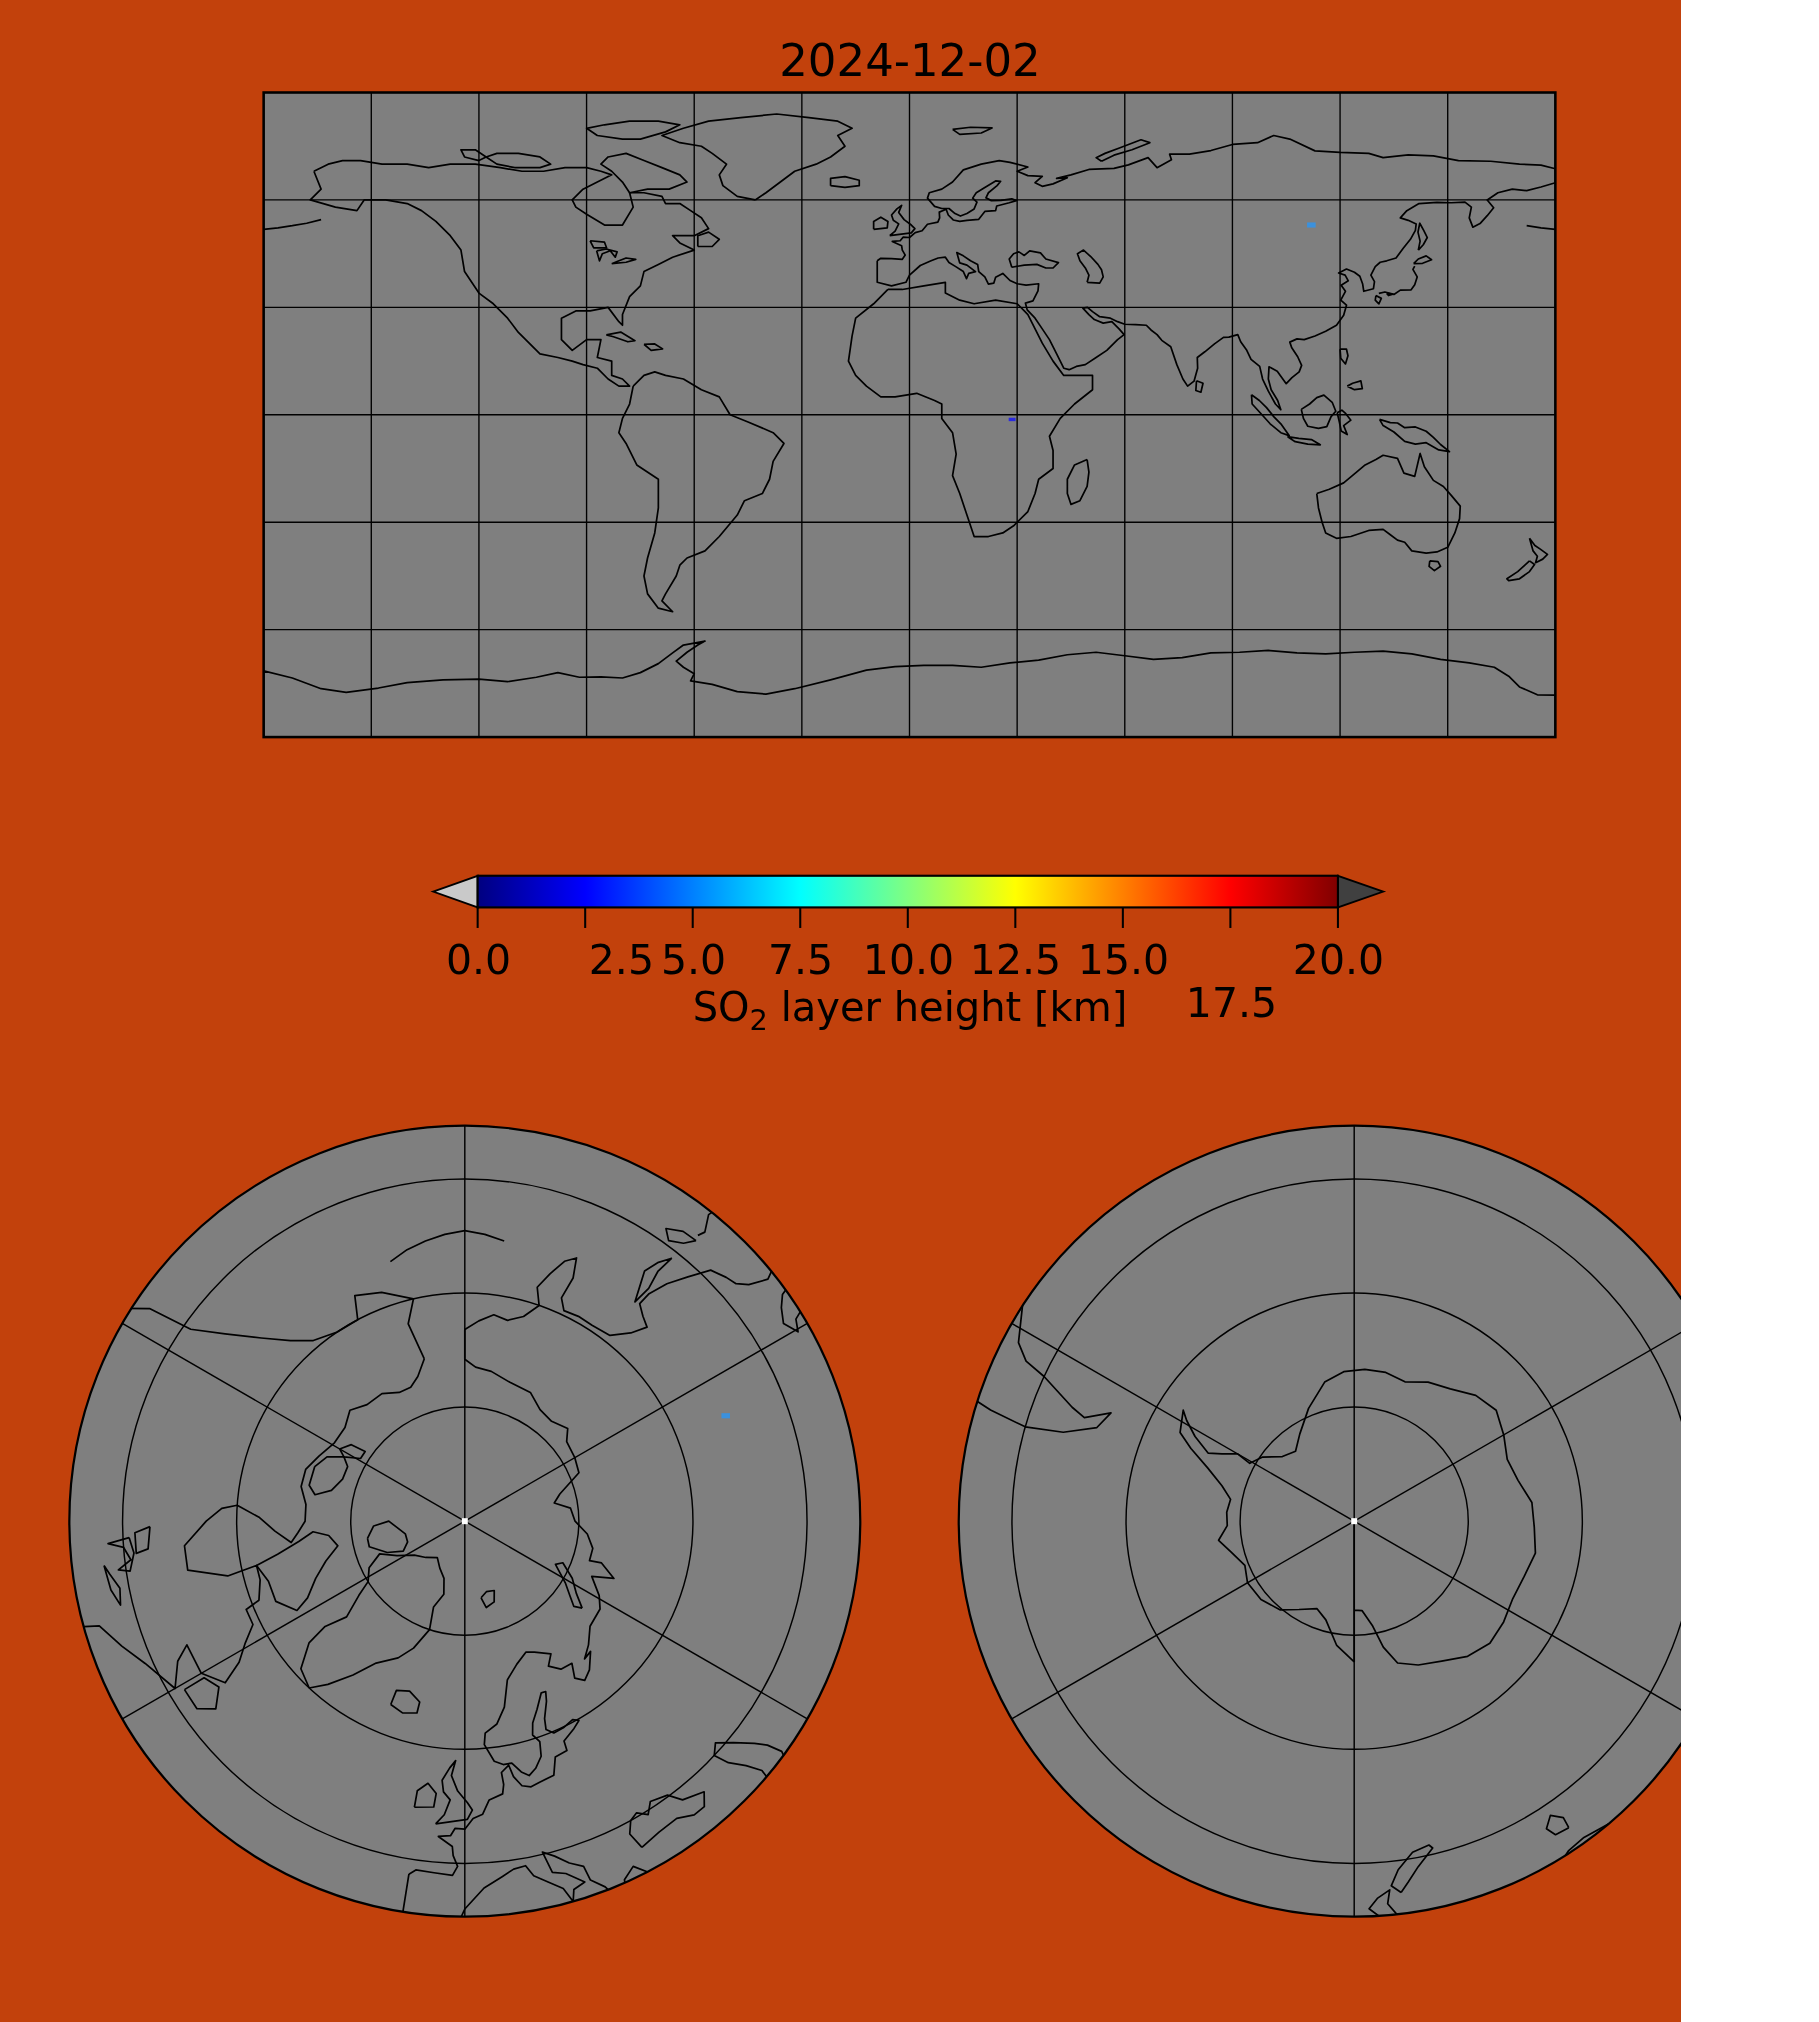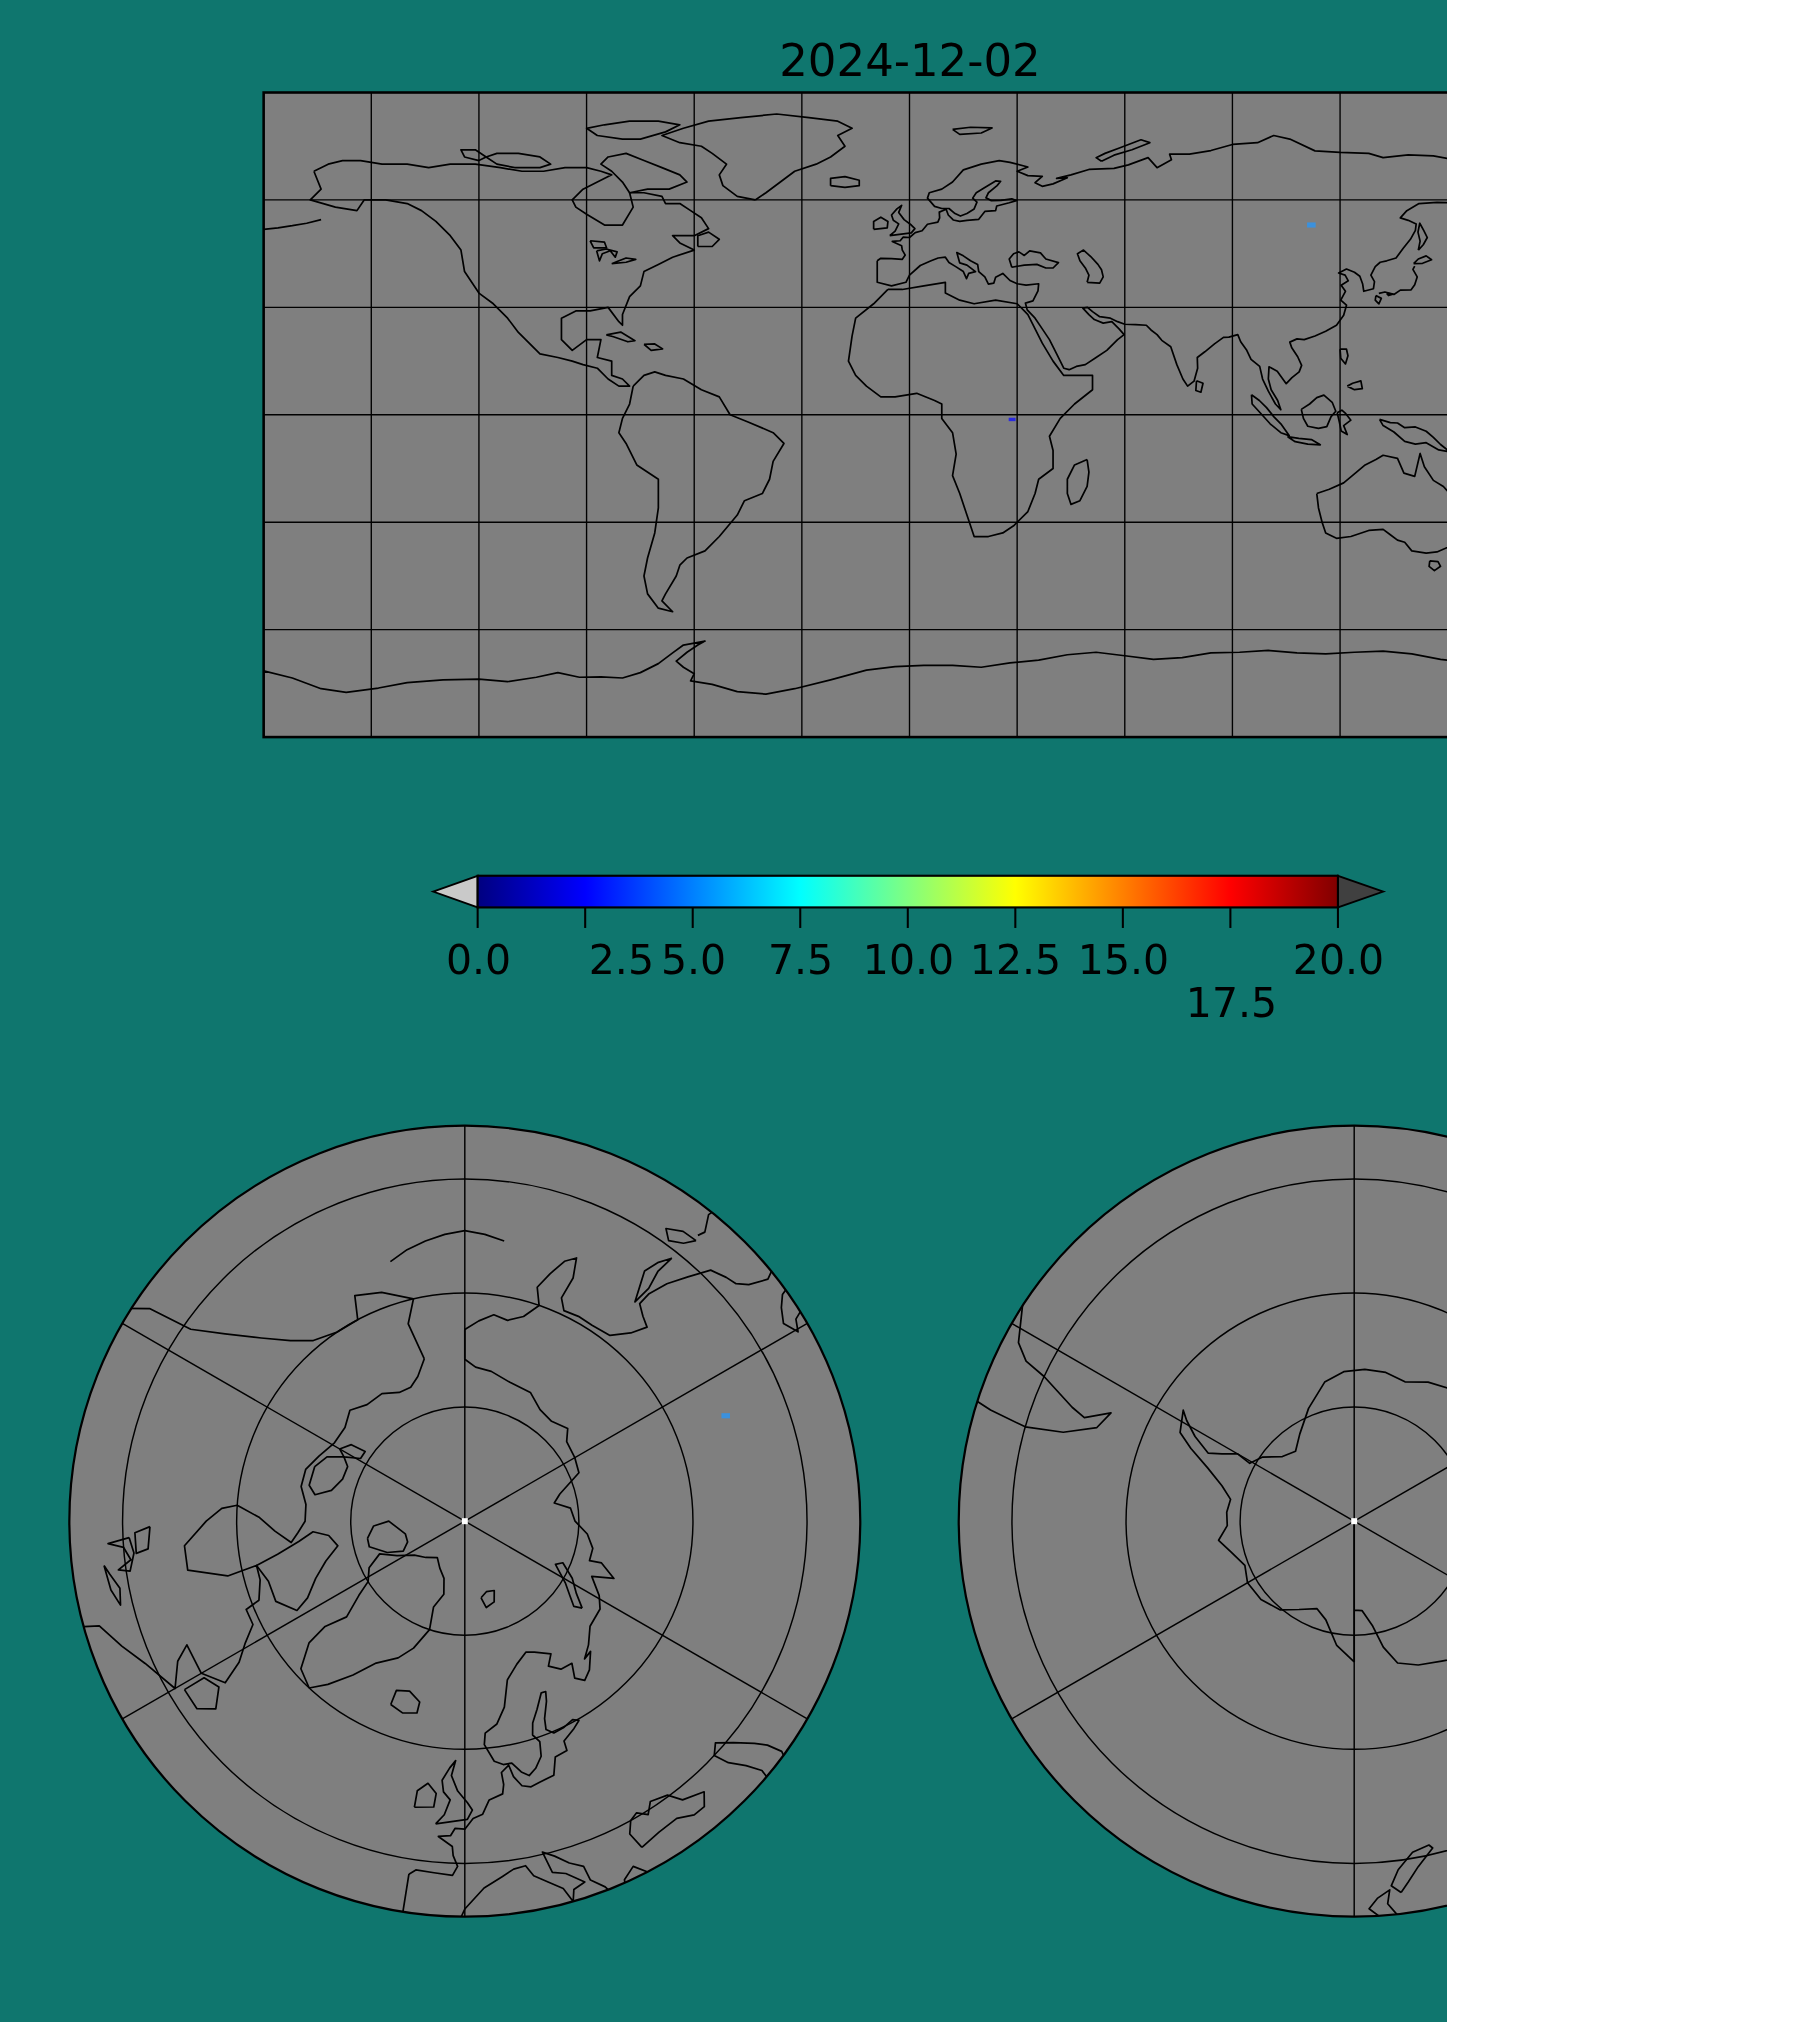--- a/index.html
+++ b/index.html
@@ -1,16 +1,16 @@
 <!DOCTYPE html>
 <html style="font-size:13.7px"><head>
 <meta charset="utf-8">
 <style>
   html,body{margin:0;padding:0;background:#ffffff;}
-  .page{position:relative;width:1447px;height:2022px;background:#0f766e;
+  .page{position:relative;width:1681px;height:2022px;background:#c2410c;
         font-family:"DejaVu Sans",sans-serif;color:#000;overflow:hidden;}
   .fig-title{position:absolute;left:264px;top:36px;width:1292px;text-align:center;
              font-size:45px;line-height:1.1;}
   #figsvg{position:absolute;left:0;top:0;}
   .cbar-ticklabels span{position:absolute;top:936px;width:137px;margin-left:-68px;
              text-align:center;font-size:41px;}
   .cbar-label{position:absolute;left:264px;top:984px;width:1292px;text-align:center;
              font-size:40px;}
   .cbar-label sub{font-size:0.72em;}
 </style>
@@ -244,14 +244,15 @@
       <span style="left: 585px; text-align: right;">2.5</span>
       <span style="left: 693px;">5.0</span>
       <span style="left: 800px;">7.5</span>
       <span style="left: 908px; text-align: center;">10.0</span>
       <span style="left: 1015px;">12.5</span>
       <span style="left: 1123px;">15.0</span>
       <span style="left: 1231px; margin-top: 43px;">17.5</span>
       <span style="left: 1338px;">20.0</span>
     </div>
 
+  <div class="cbar-label"><span>SO</span><sub>2</sub><span> layer height [km]</span></div>
 </div>
 
 
 </body></html>

